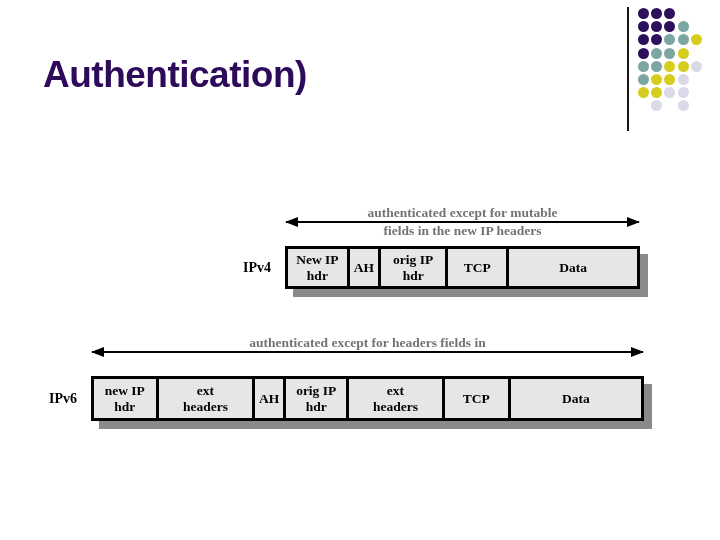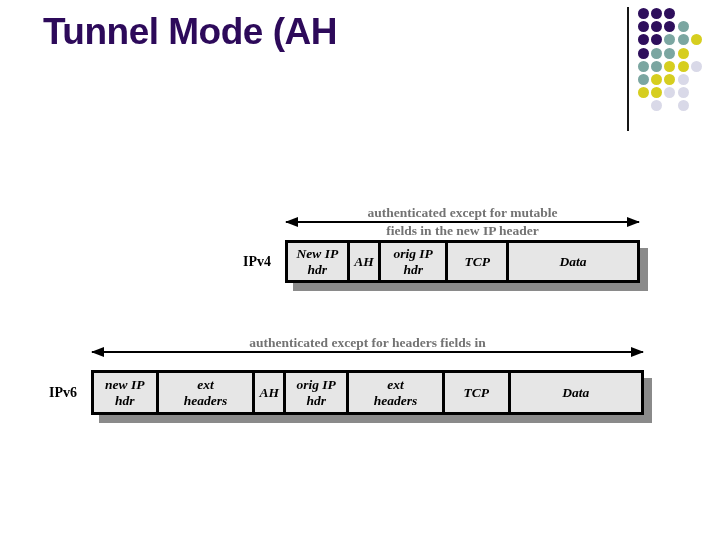--- a/index.html
+++ b/index.html
@@ -59,27 +59,26 @@
     content:"";position:absolute;left:-1px;top:-4.5px;
     border-style:solid;border-width:5.5px 13px 5.5px 0;
     border-color:transparent var(--arrow-color) transparent transparent;
   }
   .arrow::after{
     content:"";position:absolute;right:-1px;top:-4.5px;
     border-style:solid;border-width:5.5px 0 5.5px 13px;
     border-color:transparent transparent transparent var(--arrow-color);
   }
 
-  .packet-wrap{position:relative;}
+  .packet-wrap{position:relative;margin-top:6px;}
   .packet-row{
     display:flex;width:100%;
     border:3px solid var(--box-border);
     background:var(--box-fill);
     box-shadow:8px 8px 0 var(--shadow-color);
-    font-style:italic;
   }
   .diagram-ipv4 .packet-row{height:43px;}
   .diagram-ipv6 .packet-row{height:45px;}
   .cell{
     display:flex;align-items:center;justify-content:center;
     text-align:center;white-space:pre-line;
     font-family:"Liberation Serif",serif;
     font-weight:bold;font-size:13.5px;line-height:1.15;
     border-right:3px solid var(--box-border);
     background:var(--box-fill);
@@ -92,21 +91,21 @@
     font-family:"Liberation Serif",serif;
     font-weight:bold;font-size:14px;white-space:nowrap;
     color:#000;
   }
 </style>
 </head>
 <body>
 
 <div class="slide">
 
-  <h1 class="title"><span>Tunnel Mode (AH</span><br></h1>
+  <h1 class="title"><br><span>Authentication)</span></h1>
 
   <div class="deco-line"></div>
   <div class="deco-dots" id="dots">
       <div class="dot" style="background: rgb(46, 15, 92);"></div>
       <div class="dot" style="background: rgb(46, 15, 92);"></div>
       <div class="dot" style="background: rgb(46, 15, 92);"></div>
       <div class="dot"></div>
       <div class="dot"></div>
       <div class="dot" style="background: rgb(46, 15, 92);"></div>
       <div class="dot" style="background: rgb(46, 15, 92);"></div>
@@ -142,21 +141,21 @@
       <div class="dot" style="background: rgb(217, 217, 232);"></div>
       <div class="dot"></div>
       <div class="dot" style="background: rgb(217, 217, 232);"></div>
       <div class="dot"></div>
     </div>
 
   <section class="diagram diagram-ipv4">
     <div class="annotation">
       <div class="ann-line">authenticated except for mutable</div>
       <div class="arrow"></div>
-      <div class="ann-line">fields in the new IP header</div>
+      <div class="ann-line">fields in the new IP headers</div>
     </div>
     <div class="packet-wrap">
       <div class="protocol">IPv4</div>
       <div class="packet-row">
           <div class="cell" style="flex: 0 0 17.7%;">New IP
 hdr</div>
           <div class="cell" style="flex: 0 0 9%;">AH</div>
           <div class="cell" style="flex: 0 0 19.2%;">orig IP
 hdr</div>
           <div class="cell" style="flex: 0 0 17.5%;">TCP</div>

